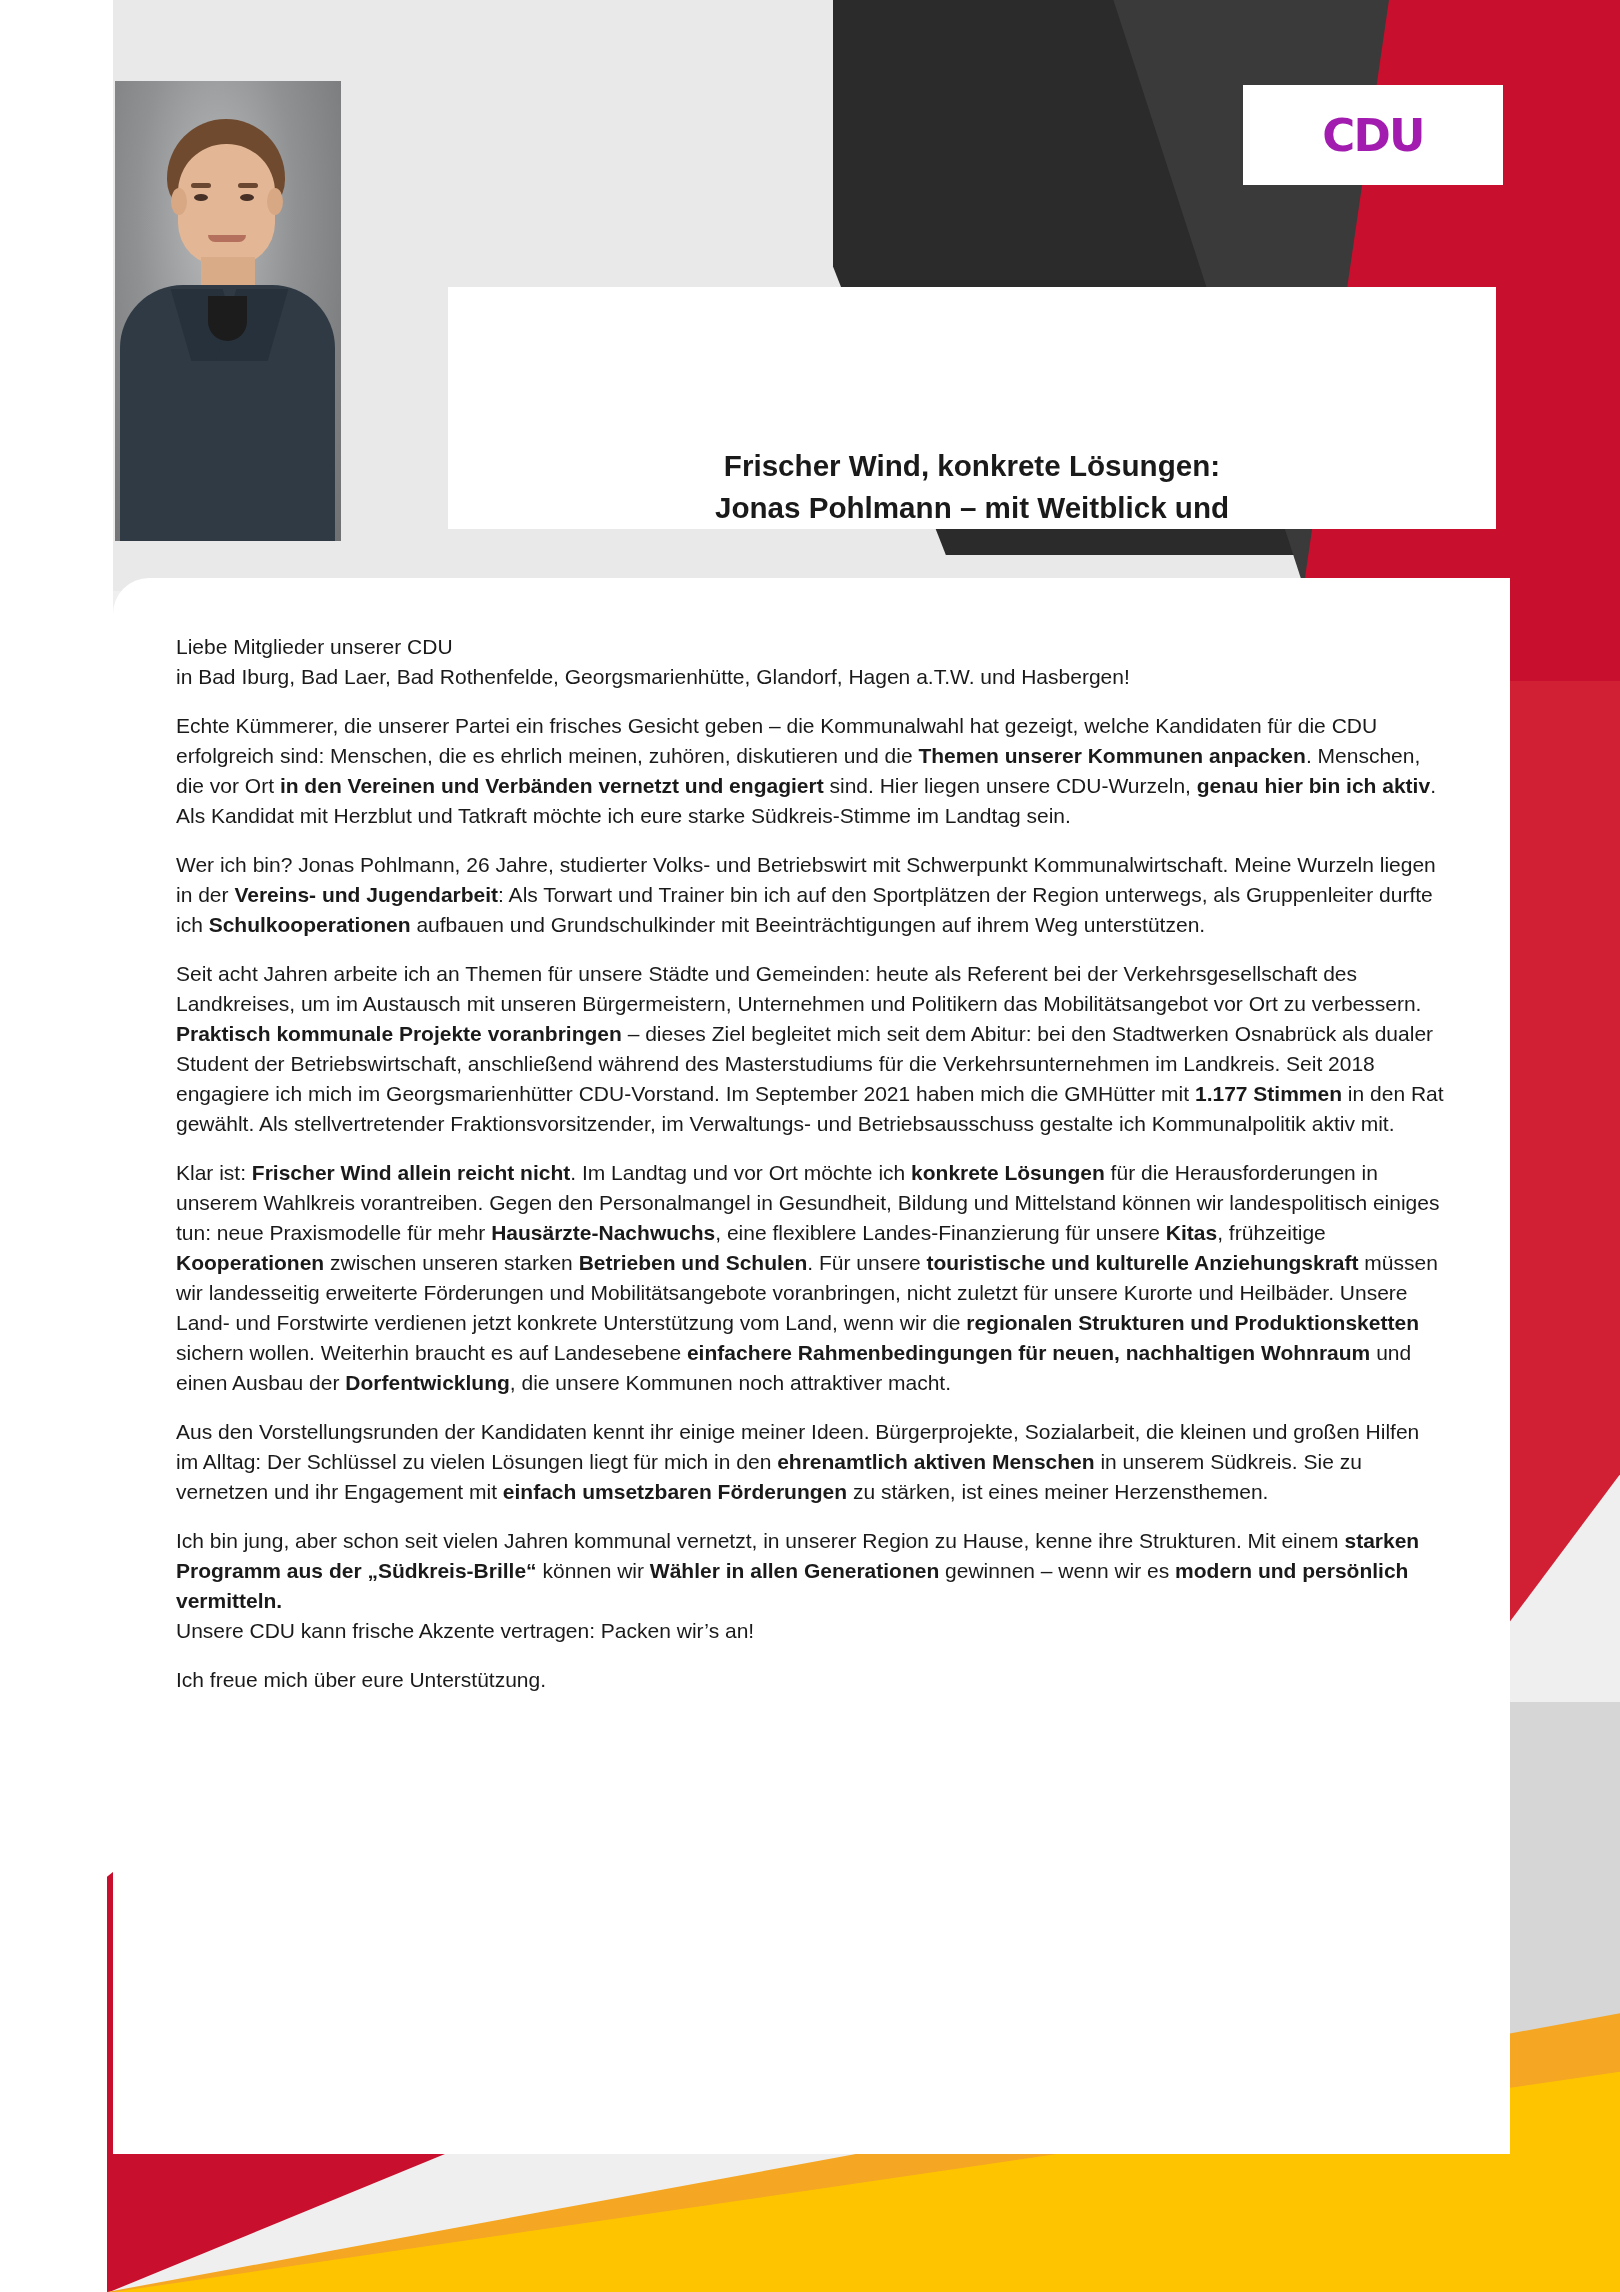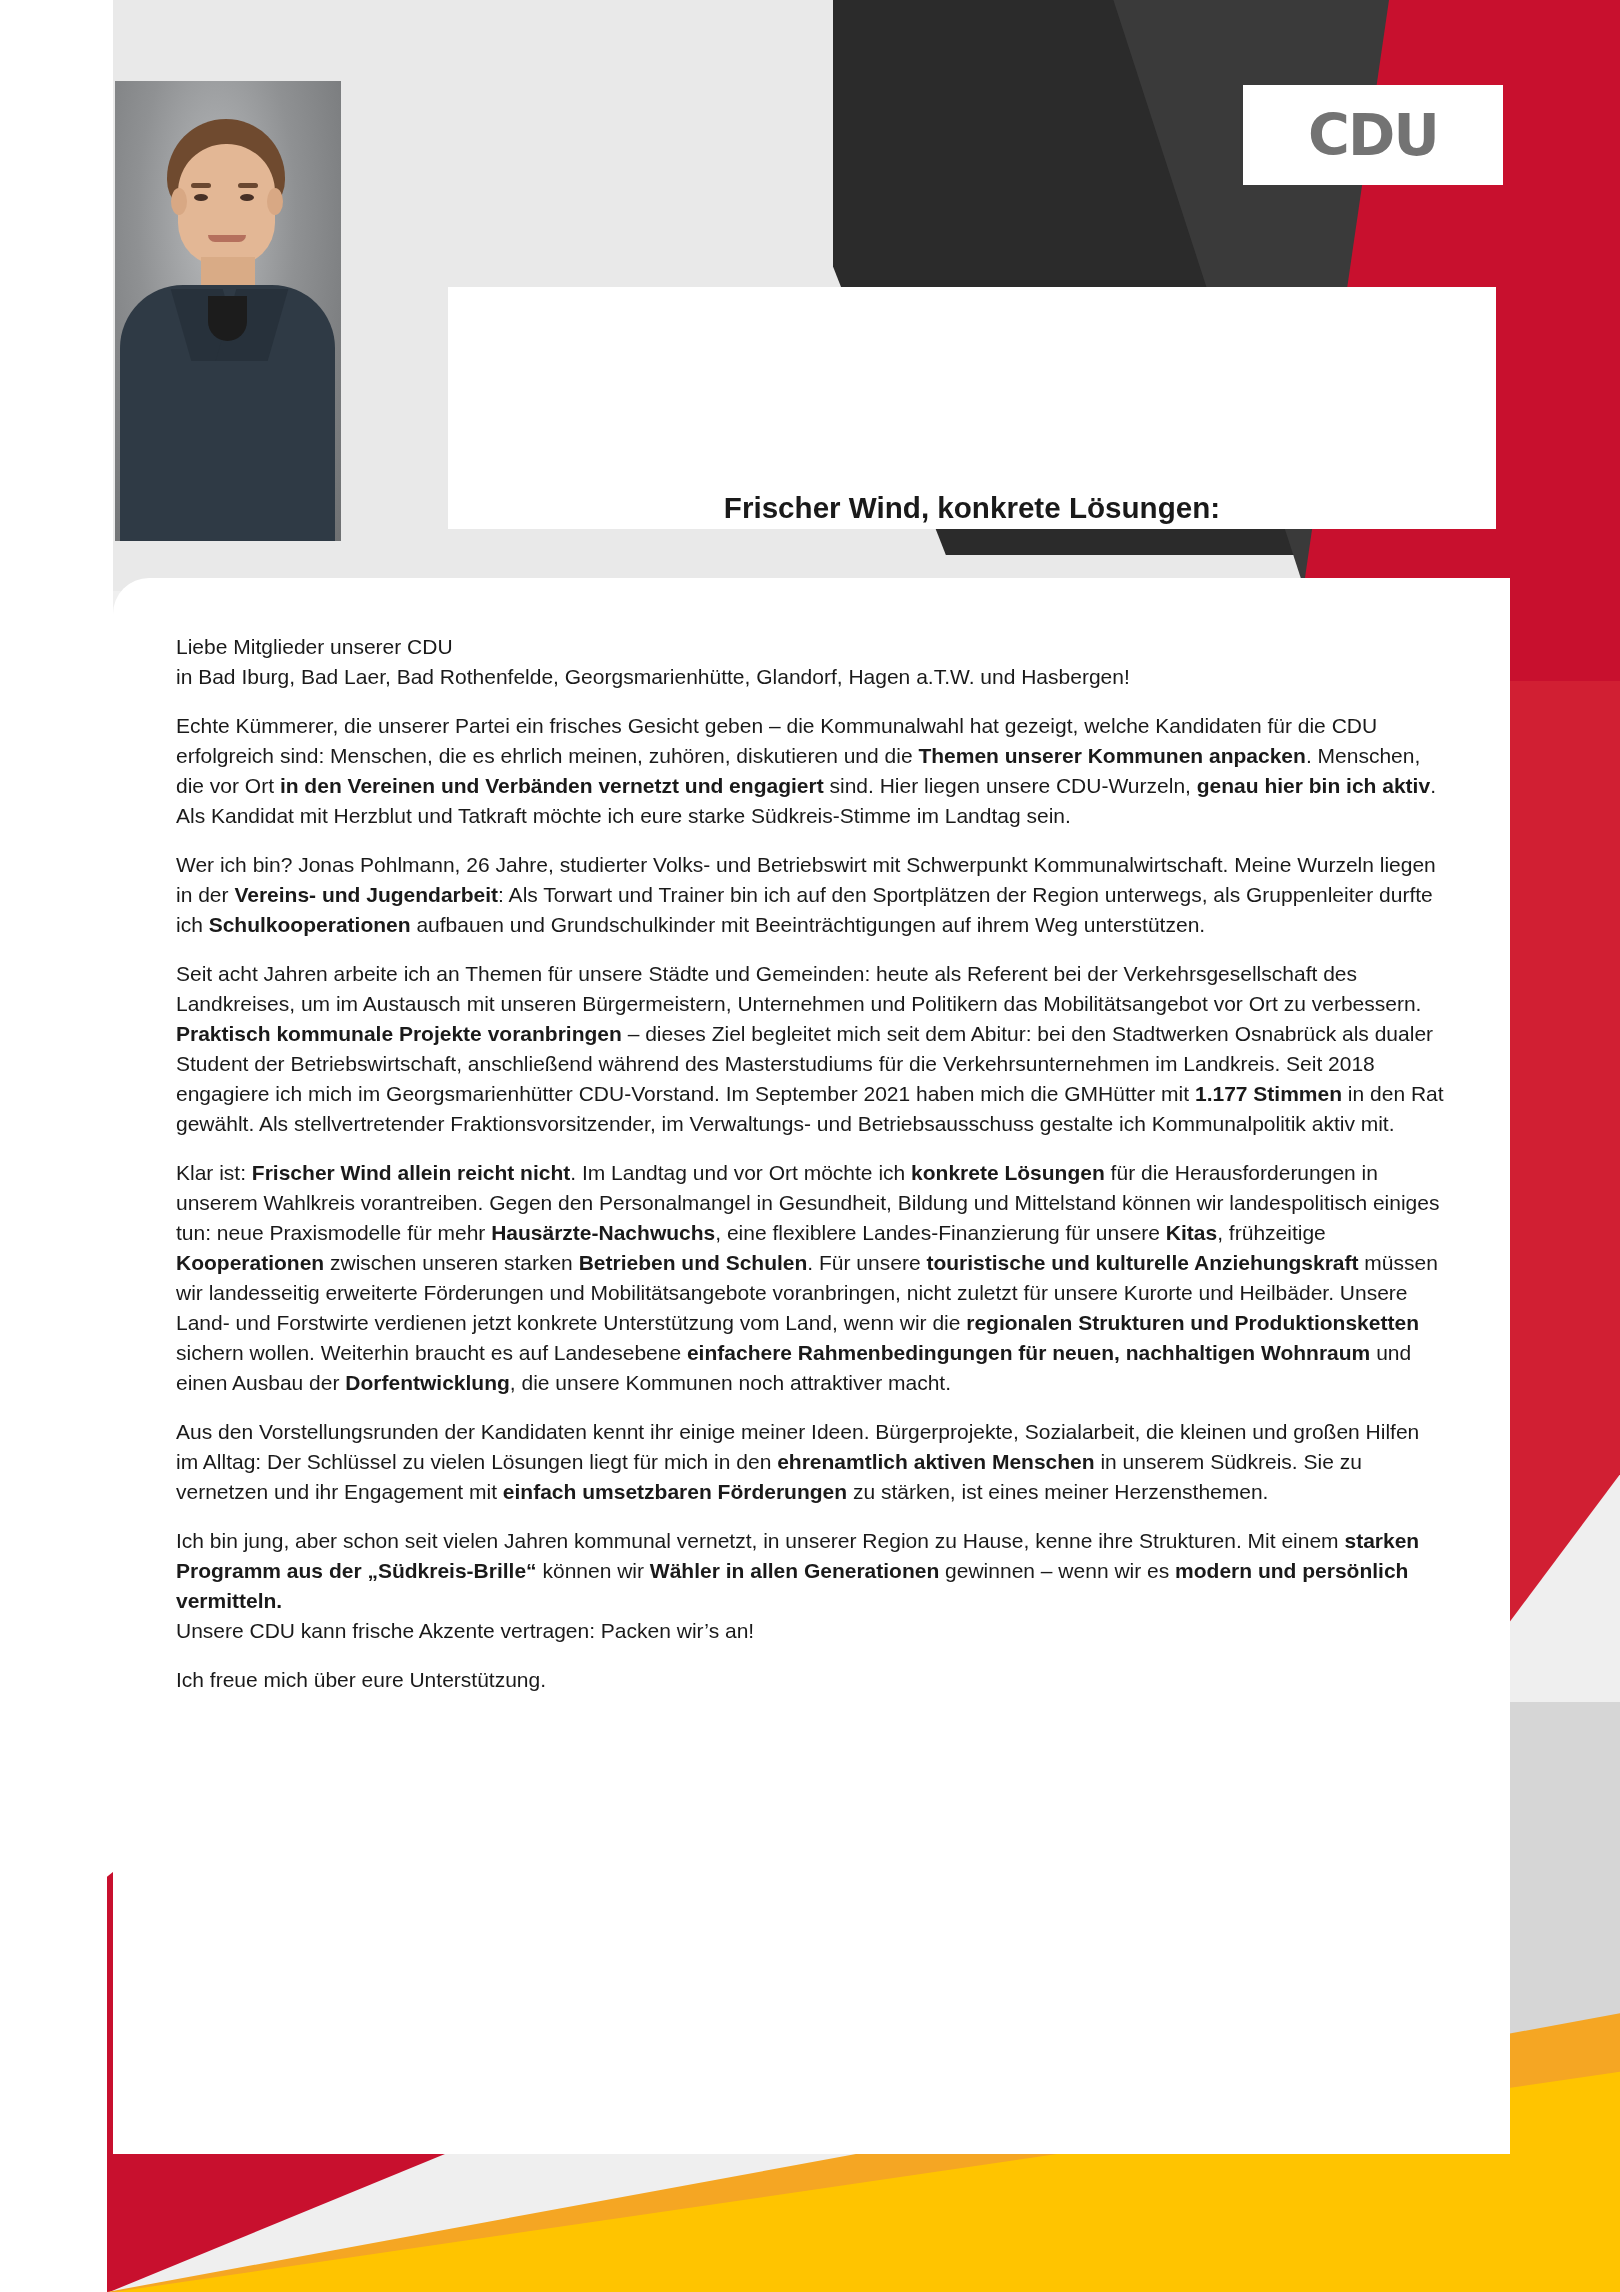--- a/index.html
+++ b/index.html
@@ -122,23 +122,23 @@
     width: 260px; height: 100px;
     background: #ffffff;
     z-index: 6;
     display: flex;
     align-items: center;
     justify-content: center;
   }
   .logo-text {
     font-family: "DejaVu Sans", sans-serif;
     font-weight: bold;
-    font-size: 57px;
+    font-size: 45px;
     letter-spacing: -1.8px;
-    color: #737373;
+    color: #a21caf;
     line-height: 1;
   }
 
   
   .headline-card {
     position: absolute;
     left: 448px; top: 287px;
     width: 1048px; height: 242px;
     background: #ffffff;
     z-index: 5;
@@ -290,20 +290,21 @@
   <div class="yellow-1"></div>
   <div class="yellow-2"></div>
 
   <div class="logo-box">
     <span class="logo-text">CDU</span>
   </div>
 
   <div class="headline-card">
     <div class="headline-text">
       <div>Frischer Wind, konkrete Lösungen:</div>
+      <div>Jonas Pohlmann – mit Weitblick und</div>
     </div>
   </div>
 
   <div class="portrait">
     <div class="bg-grad"></div>
     <div class="hair"></div>
     <div class="face"></div>
     <div class="ear-l"></div>
     <div class="ear-r"></div>
     <div class="brow-l"></div>

